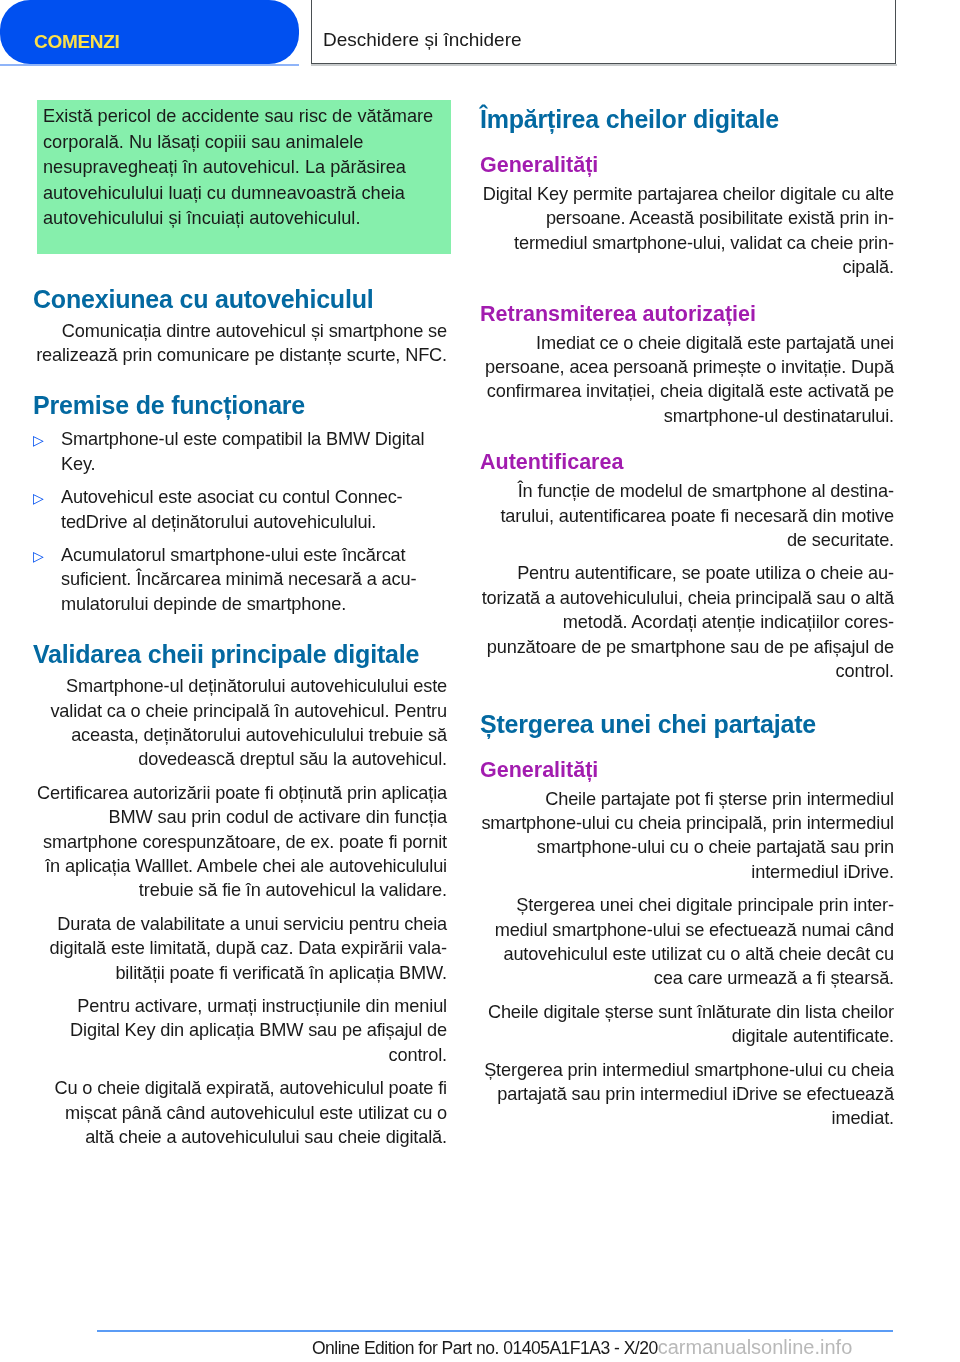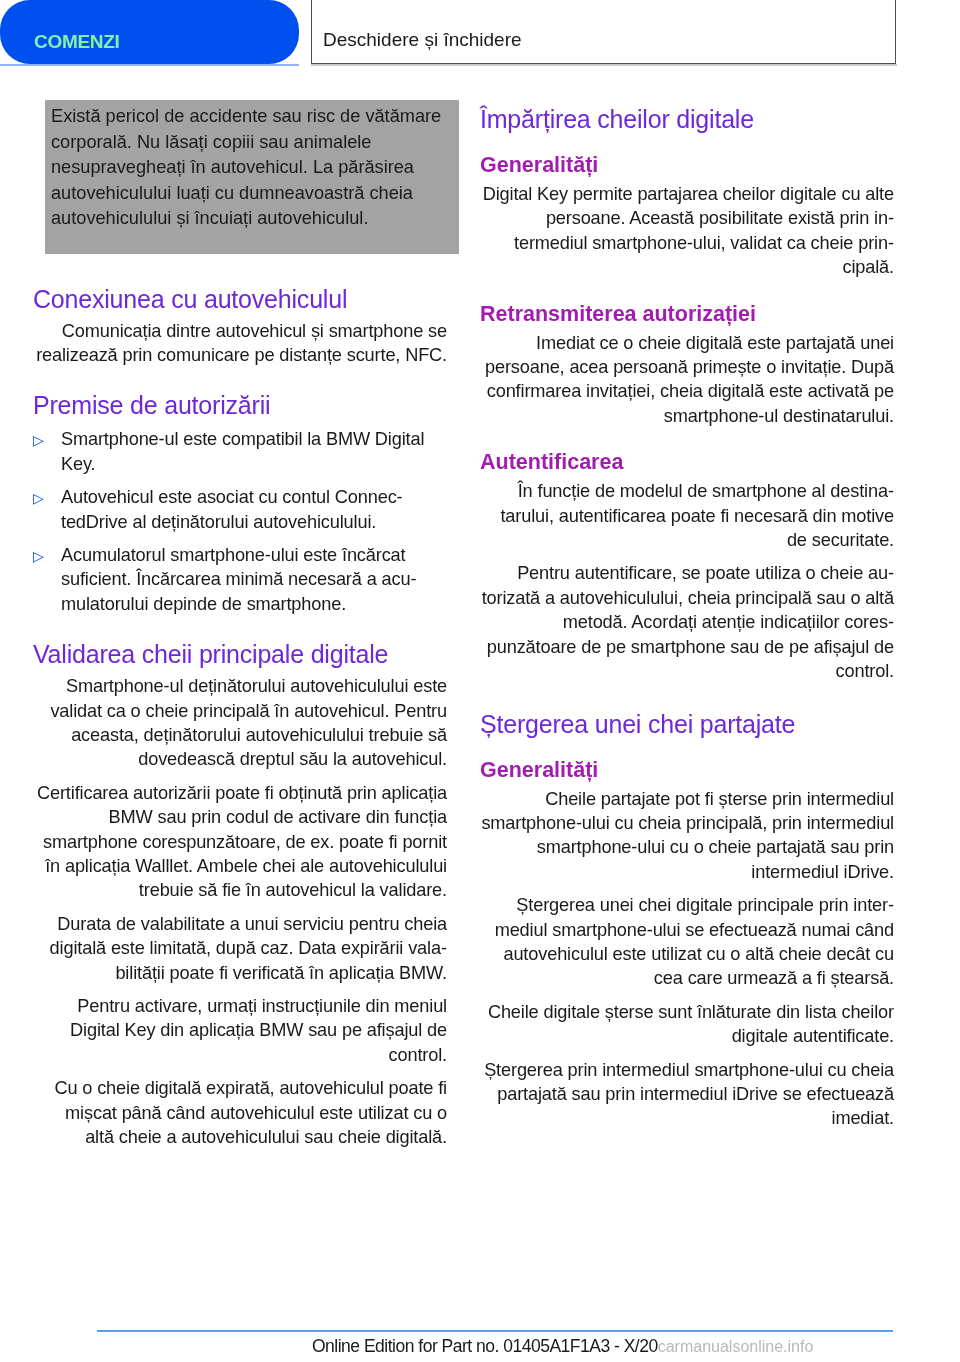--- a/index.html
+++ b/index.html
@@ -5,21 +5,21 @@
     * { box-sizing: border-box; margin: 0; padding: 0; }
     html, body {
       width: 960px; height: 1362px; background: #ffffff; overflow: hidden;
       font-family: "Liberation Sans", sans-serif; color: #1a1a1a;
     }
     .page { position: relative; width: 960px; height: 1362px; }
 
     
     .hdr-chapter {
       position: absolute; left: 0; top: 0; width: 299px; height: 64px;
-      background: #0050f0; color: #86efac;
+      background: #0050f0; color: #fde047;
       font-weight: bold; font-size: 19px; letter-spacing: -0.3px;
       padding: 31px 0 0 34px;
       border-radius: 30px;
     }
     .hdr-chapter-underline {
       position: absolute; left: 0; top: 64px; width: 299px; height: 2px; background: #8fb4f8;
     }
     .hdr-section {
       position: absolute; left: 311px; top: -2px; width: 585px; height: 66px;
       border: 1.5px solid #4a4f52; border-top: none;
@@ -29,28 +29,28 @@
     .hdr-section-shadow {
       position: absolute; left: 311px; top: 64px; width: 586px; height: 2px; background: #c8cbcc;
     }
 
     
     .col { position: absolute; top: 100px; width: 414px; }
     .col-left { left: 33px; }
     .col-right { left: 480px; }
 
     .warning {
-      background: #a3a3a3; padding: 4px 8px 22px 6px;
-      font-size: 18.2px; line-height: 25.5px; margin-left: 12px; width: 414px;
+      background: #86efac; padding: 4px 8px 22px 6px;
+      font-size: 18.2px; line-height: 25.5px; margin-left: 4px; width: 414px;
     }
     p.body {
       font-size: 18.2px; line-height: 24.4px; margin-bottom: 9px; letter-spacing: -0.15px; text-align: right;
     }
     h2 {
-      color: #6d28d9; font-weight: normal; font-size: 25px; letter-spacing: -0.2px;
+      color: #0369a1; font-weight: bold; font-size: 25px; letter-spacing: -0.2px;
       line-height: 30px; margin: 0 0 5px 0;
     }
     h3 {
       color: #a21caf; font-weight: bold; font-size: 21.5px; line-height: 26px; margin: 0 0 4px 0;
     }
     .bullets { list-style: none; margin: 0; }
     .bullets li {
       position: relative; padding-left: 28px; font-size: 18.2px; line-height: 24.4px;
       margin-bottom: 9px; letter-spacing: -0.15px;
     }
@@ -62,21 +62,21 @@
     .page-num {
       position: absolute; left: 33px; top: 1376px; font-size: 25px; font-weight: bold; color: #1a1a1a;
     }
     .footer-line {
       position: absolute; left: 97px; top: 1330px; width: 796px; height: 2px; background: #5b9cf5;
     }
     .footer-text {
       position: absolute; left: 312px; top: 1336px; font-size: 17.5px; color: #1a1a1a; letter-spacing: -0.5px;
       white-space: nowrap;
     }
-    .watermark { color: #b9b9b9; font-size: 16px; letter-spacing: 0; }
+    .watermark { color: #b9b9b9; font-size: 20px; letter-spacing: 0; }
   </style>
 </head>
 <body>
 
 <div class="page">
 
   <div class="hdr-chapter">
     <span>COMENZI</span>
   </div>
   <div class="hdr-chapter-underline"></div>
@@ -88,21 +88,21 @@
   <div class="col col-left">
     <div class="warning">
       <span>Există pericol de accidente sau risc de vătă­mare corporală. Nu lăsați copiii sau animalele nesupravegheați în autovehicul. La părăsirea autovehiculului luați cu dumneavoastră cheia autovehiculului și încuiați autovehiculul.</span>
     </div>
 
     <div style="height:30px"></div>
     <h2>Conexiunea cu autovehiculul</h2>
     <p class="body">Comunicația dintre autovehicul și smartphone se realizează prin comunicare pe distanțe scurte, NFC.</p>
 
     <div style="height:14px"></div>
-    <h2 style="margin-bottom:7px">Premise de autorizării</h2>
+    <h2 style="margin-bottom:7px">Premise de funcționare</h2>
     <ul class="bullets">
       <li>
         <span class="tri">▷</span>
         <span>Smartphone-ul este compatibil la BMW Digi­tal Key.</span>
       </li>
       <li>
         <span class="tri">▷</span>
         <span>Autovehicul este asociat cu contul Connec­tedDrive al deținătorului autovehiculului.</span>
       </li>
       <li>

